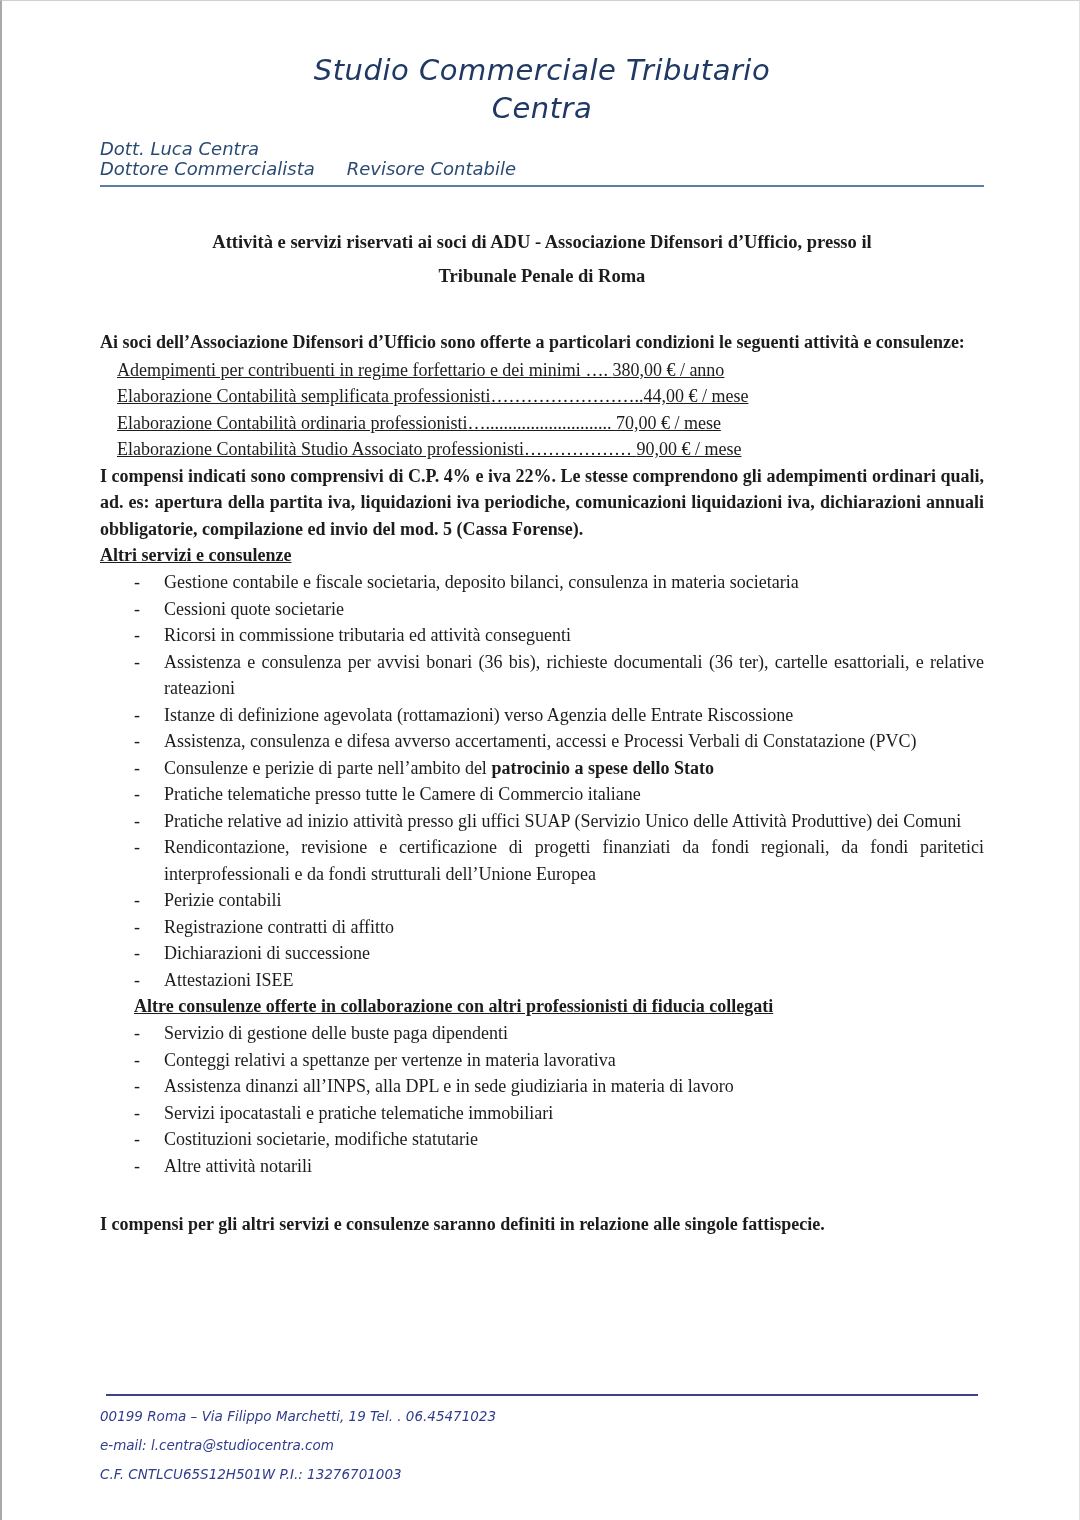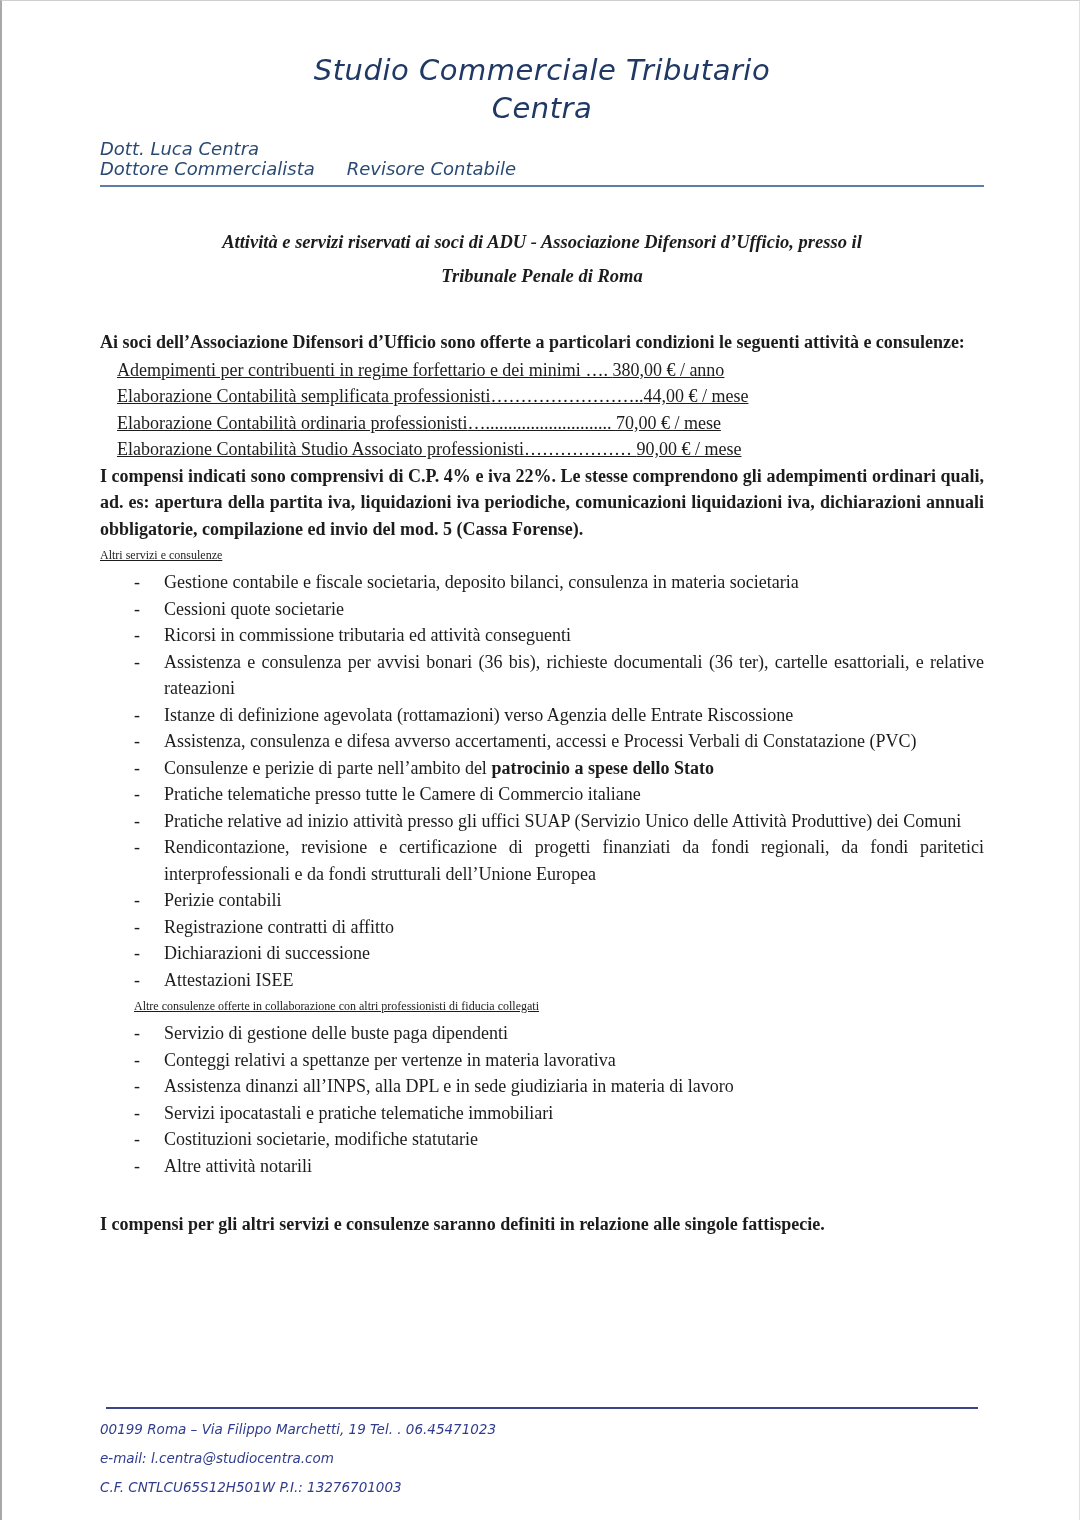--- a/index.html
+++ b/index.html
@@ -14,21 +14,21 @@
     border-left: 2px solid #a9a9a9;
     border-top: 1px solid #cfcfcf;
     border-right: 1px solid #e0e0e0;
     display: flex;
     flex-direction: column;
   }
   .page {
     display: flex;
     flex-direction: column;
     height: 100%;
-    padding: 0 95px 0 98px;
+    padding: 0 95px 13px 98px;
   }
   
   .studio-title {
     margin-top: 50px;
     text-align: center;
     font-family: "DejaVu Sans", sans-serif;
     font-style: italic;
     font-size: 29px;
     line-height: 38px;
     color: #1f3864;
@@ -48,40 +48,39 @@
     border-top: 2px solid #5b7da8;
     margin-top: 6px;
   }
   
   .doc-title {
     margin-top: 38px;
     text-align: center;
     font-weight: bold;
     font-size: 18.5px;
     line-height: 34px;
-    font-style: italic;
   }
   .para {
     font-size: 18px;
     line-height: 26.5px;
     text-align: justify;
     font-weight: bold;
   }
   .intro { margin-top: 36px; }
   .price-list { margin-top: 1px; padding-left: 17px; text-decoration: underline; }
   .price-line {
     font-size: 18px;
     line-height: 26.5px;
     white-space: nowrap;
     overflow: hidden;
   }
   .section-heading {
-    font-size: 12px;
+    font-size: 18px;
     line-height: 27px;
-    font-weight: normal;
+    font-weight: bold;
     text-decoration: underline;
   }
   .bullet-list { list-style: none; }
   .bullet-item {
     display: flex;
     font-size: 18px;
     line-height: 26.5px;
   }
   .dash {
     flex: none;

